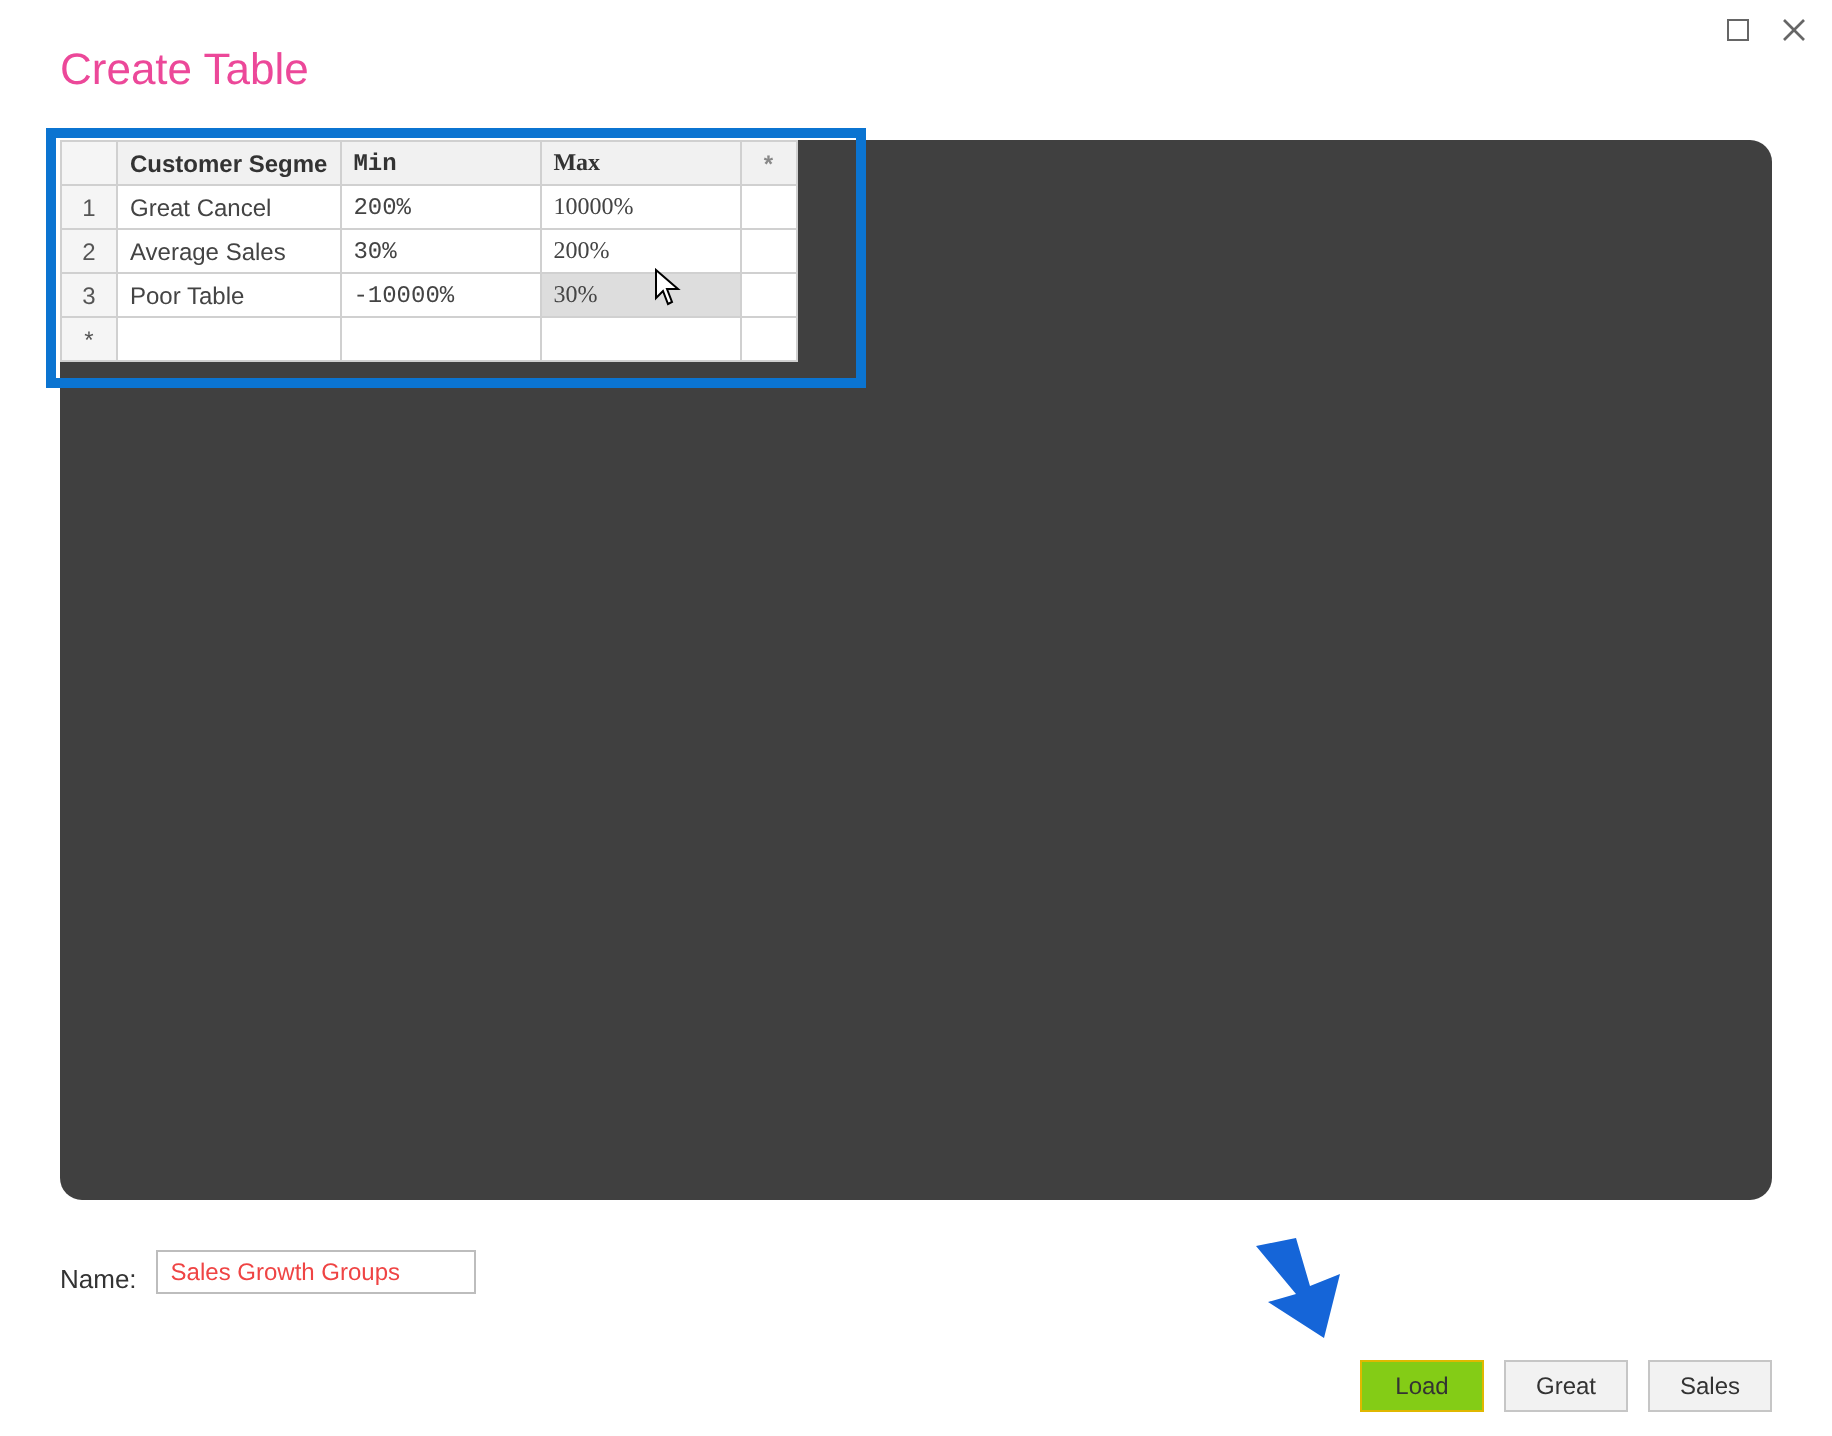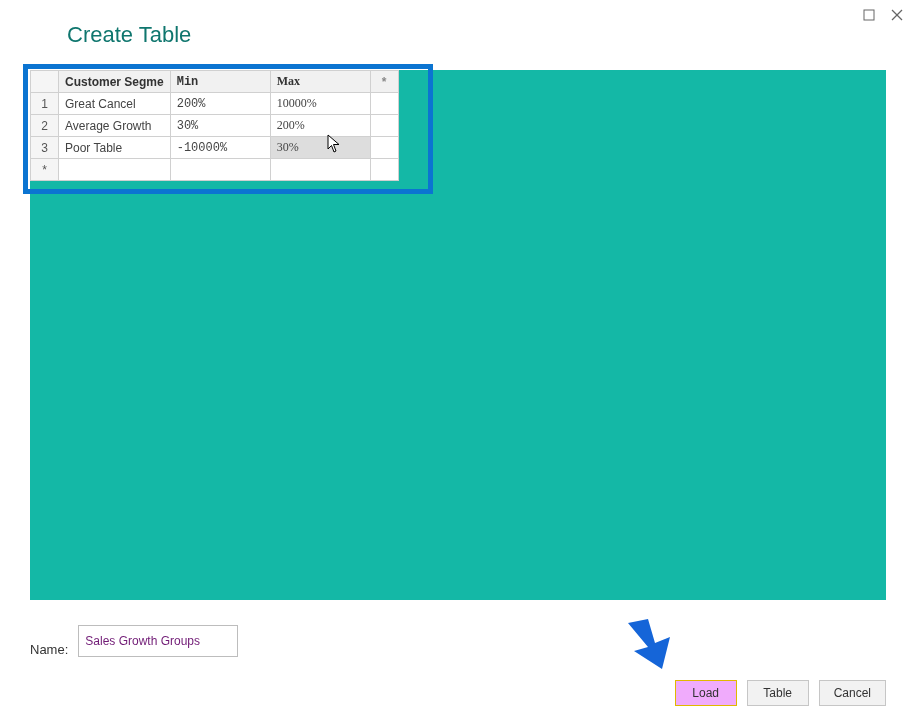--- a/index.html
+++ b/index.html
@@ -22,28 +22,28 @@
     width: 14px; height: 14px;
     display: flex; align-items: center; justify-content: center;
     cursor: pointer;
     font-size: 14px;
   }
   .title {
     position: absolute;
     left: 30px; top: 22px;
     font-size: 22px;
     font-weight: 300;
-    color: #0f766e;
-    margin-left: 37px;
+    color: #ec4899;
   }
   .body-area {
     position: absolute;
     left: 30px; top: 70px;
     width: 856px; height: 530px;
-    background: #14b8a6;
+    background: #404040;
+    border-radius: 11px;
   }
   
   .highlight {
     position: absolute;
     left: -7px; top: -6px;
     width: 410px; height: 130px;
     border: 5px solid #0b74d1;
     pointer-events: none;
   }
   .grid {
@@ -93,46 +93,46 @@
     position: absolute;
     left: 30px; top: 625px;
     display: flex;
     align-items: flex-end;
     gap: 10px;
     font-size: 13px;
     color: #333;
   }
   .name-input {
     width: 160px;
-    height: 32px;
+    height: 22px;
     border: 1px solid #bdbdbd;
     padding: 0 6px;
     font-size: 12px;
     font-family: inherit;
-    color: #701a75;
+    color: #ef4444;
   }
   
   .btns {
     position: absolute;
     right: 30px; top: 680px;
     display: flex;
     gap: 10px;
   }
   .btn {
     min-width: 62px;
     height: 26px;
     border: 1px solid #c6c6c6;
     background: #f2f2f2;
     font-size: 12px;
     color: #333;
     cursor: pointer;
     padding: 0 14px;
   }
   .btn-primary {
-    background: #f0abfc;
+    background: #84cc16;
     border-color: #e0b800;
     font-weight: 500;
   }
   
   .arrow-annot {
     position: absolute;
     left: 620px; top: 615px;
     width: 60px; height: 55px;
     pointer-events: none;
   }
@@ -169,21 +169,21 @@
     </tr>
     <tr>
       <td class="rownum">1</td>
       <td class="col-seg">Great Cancel</td>
       <td class="col-min">200%</td>
       <td class="col-max">10000%</td>
       <td class="col-star"></td>
     </tr>
     <tr>
       <td class="rownum">2</td>
-      <td class="col-seg">Average Growth</td>
+      <td class="col-seg">Average Sales</td>
       <td class="col-min">30%</td>
       <td class="col-max">200%</td>
       <td class="col-star"></td>
     </tr>
     <tr>
       <td class="rownum">3</td>
       <td class="col-seg">Poor Table</td>
       <td class="col-min">-10000%</td>
       <td class="col-max cell-focus">30%</td>
       <td class="col-star"></td>
@@ -211,15 +211,15 @@
   <input class="name-input" type="text" value="Sales Growth Groups" style="">
 </div>
 
 <svg class="arrow-annot" viewBox="0 0 60 55">
   <defs></defs>
   <polygon points="8,8 28,4 35,28 50,22 42,54 14,36 28,32" fill="#1565d8"></polygon>
 </svg>
 
 <div class="btns">
   <button class="btn btn-primary">Load</button>
-  <button class="btn">Table</button>
-  <button class="btn">Cancel</button>
+  <button class="btn">Great</button>
+  <button class="btn">Sales</button>
 </div>
 
 </body></html>

